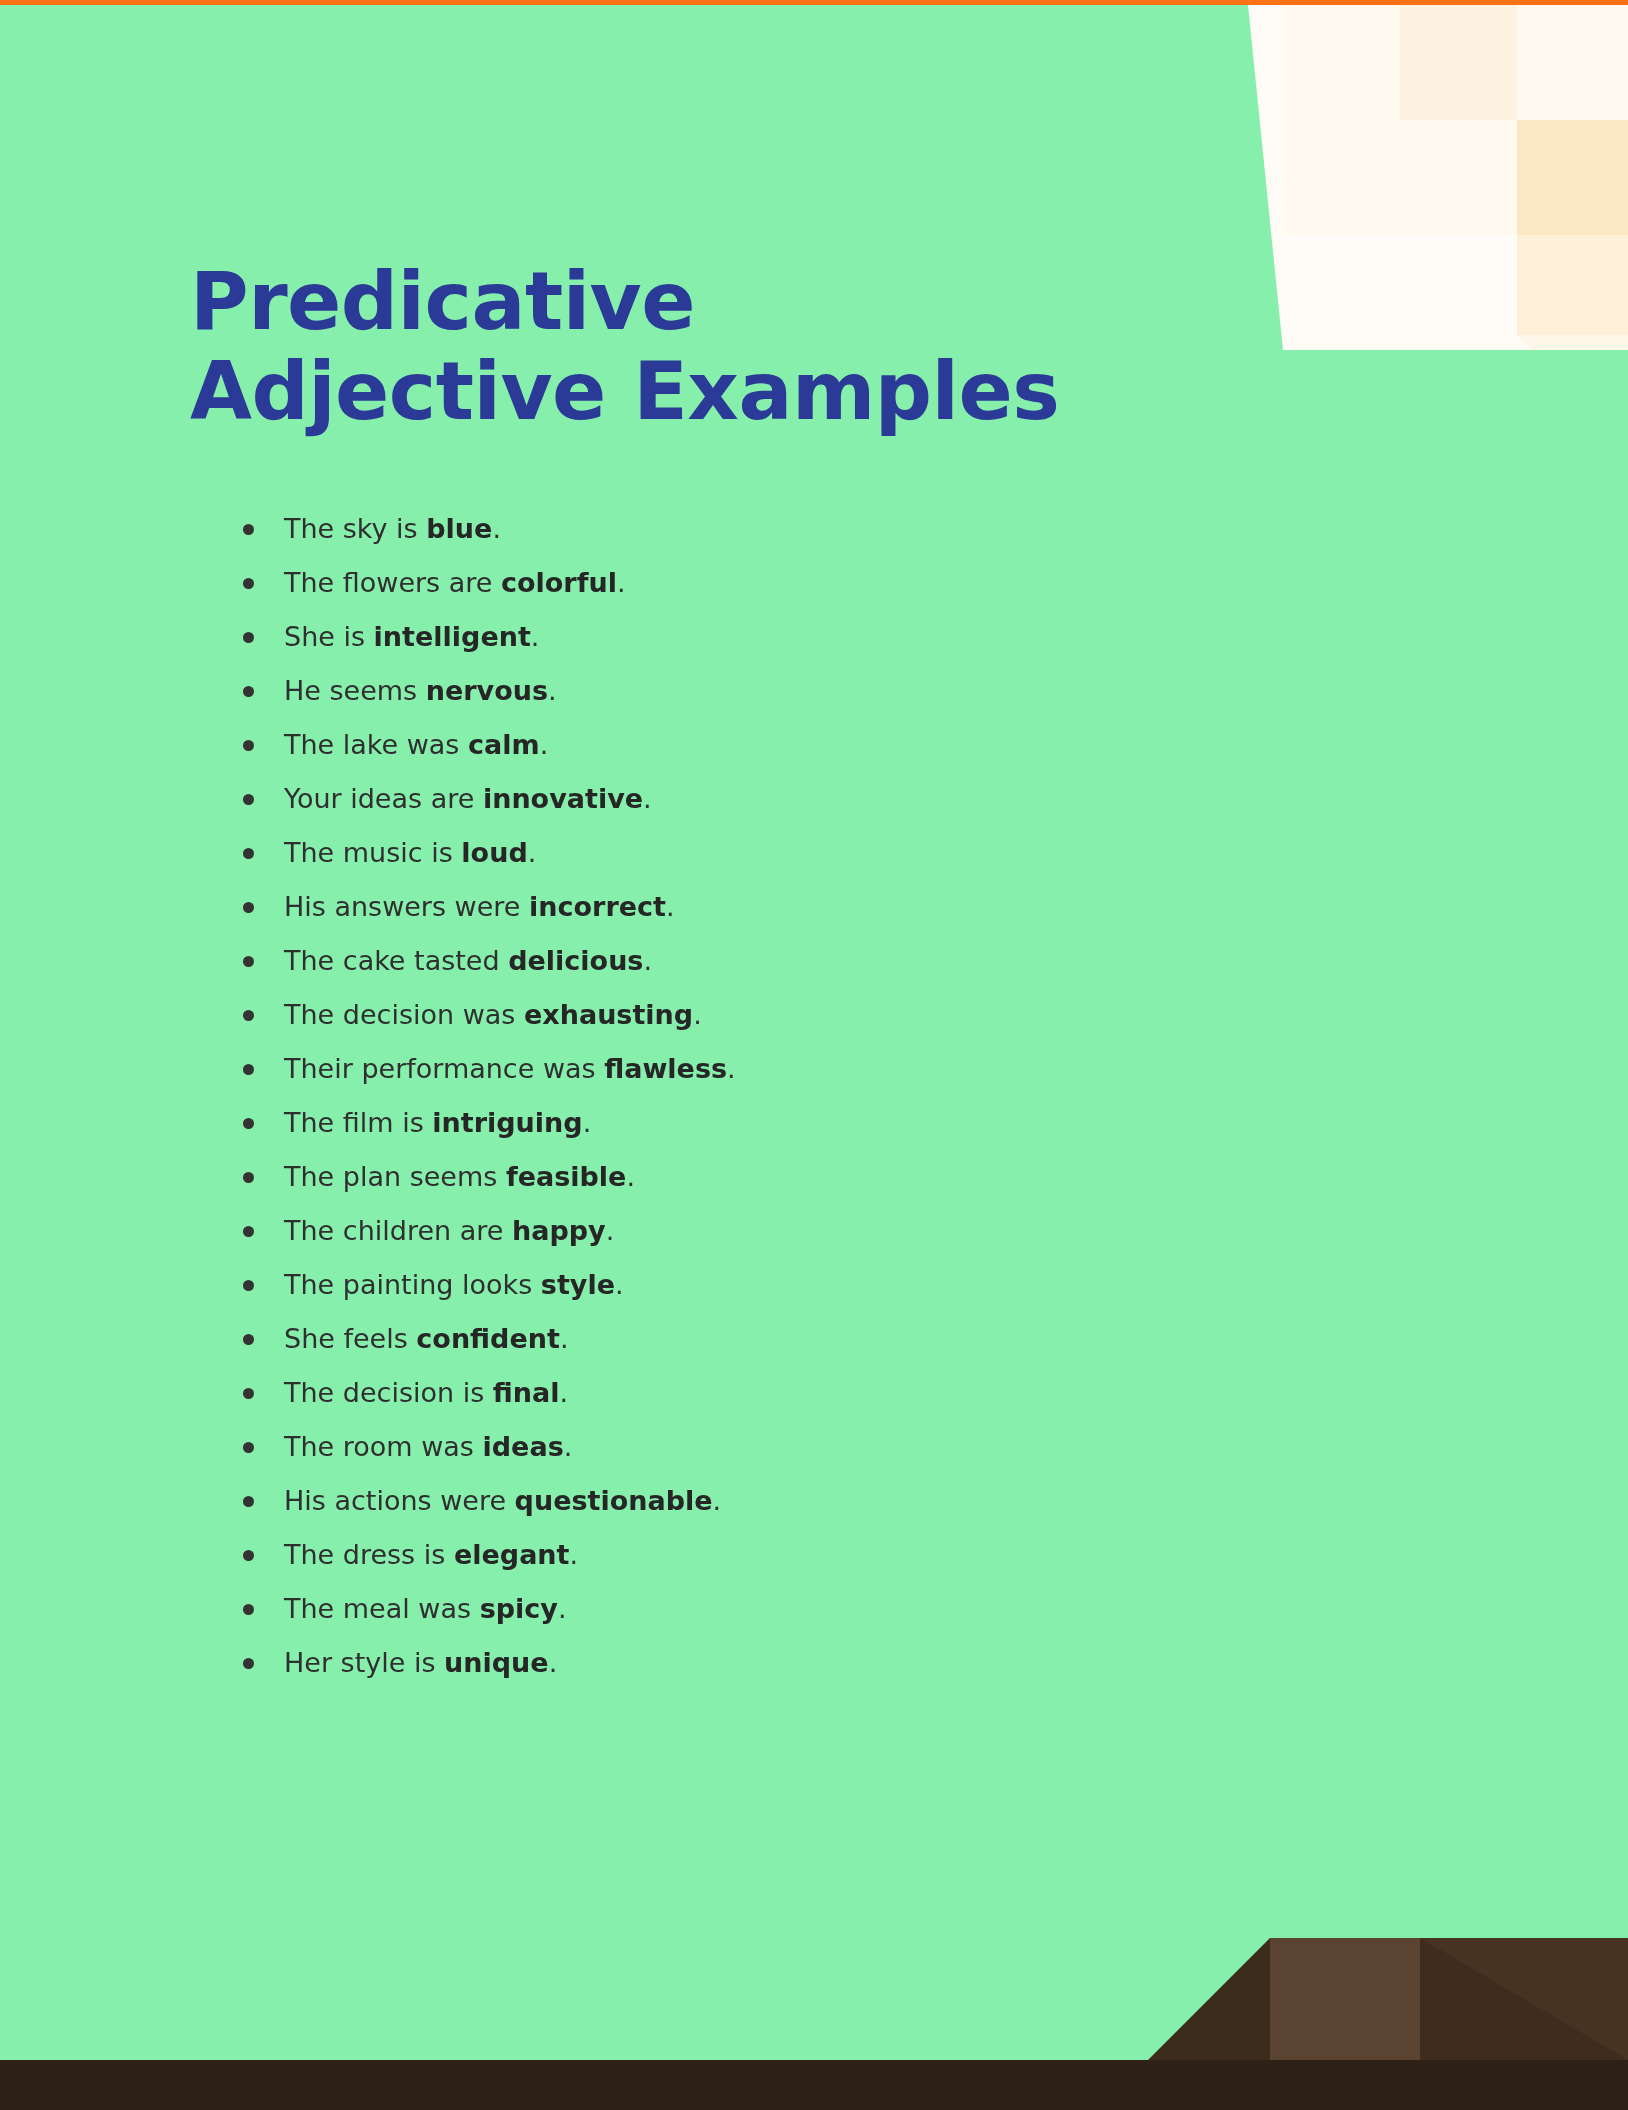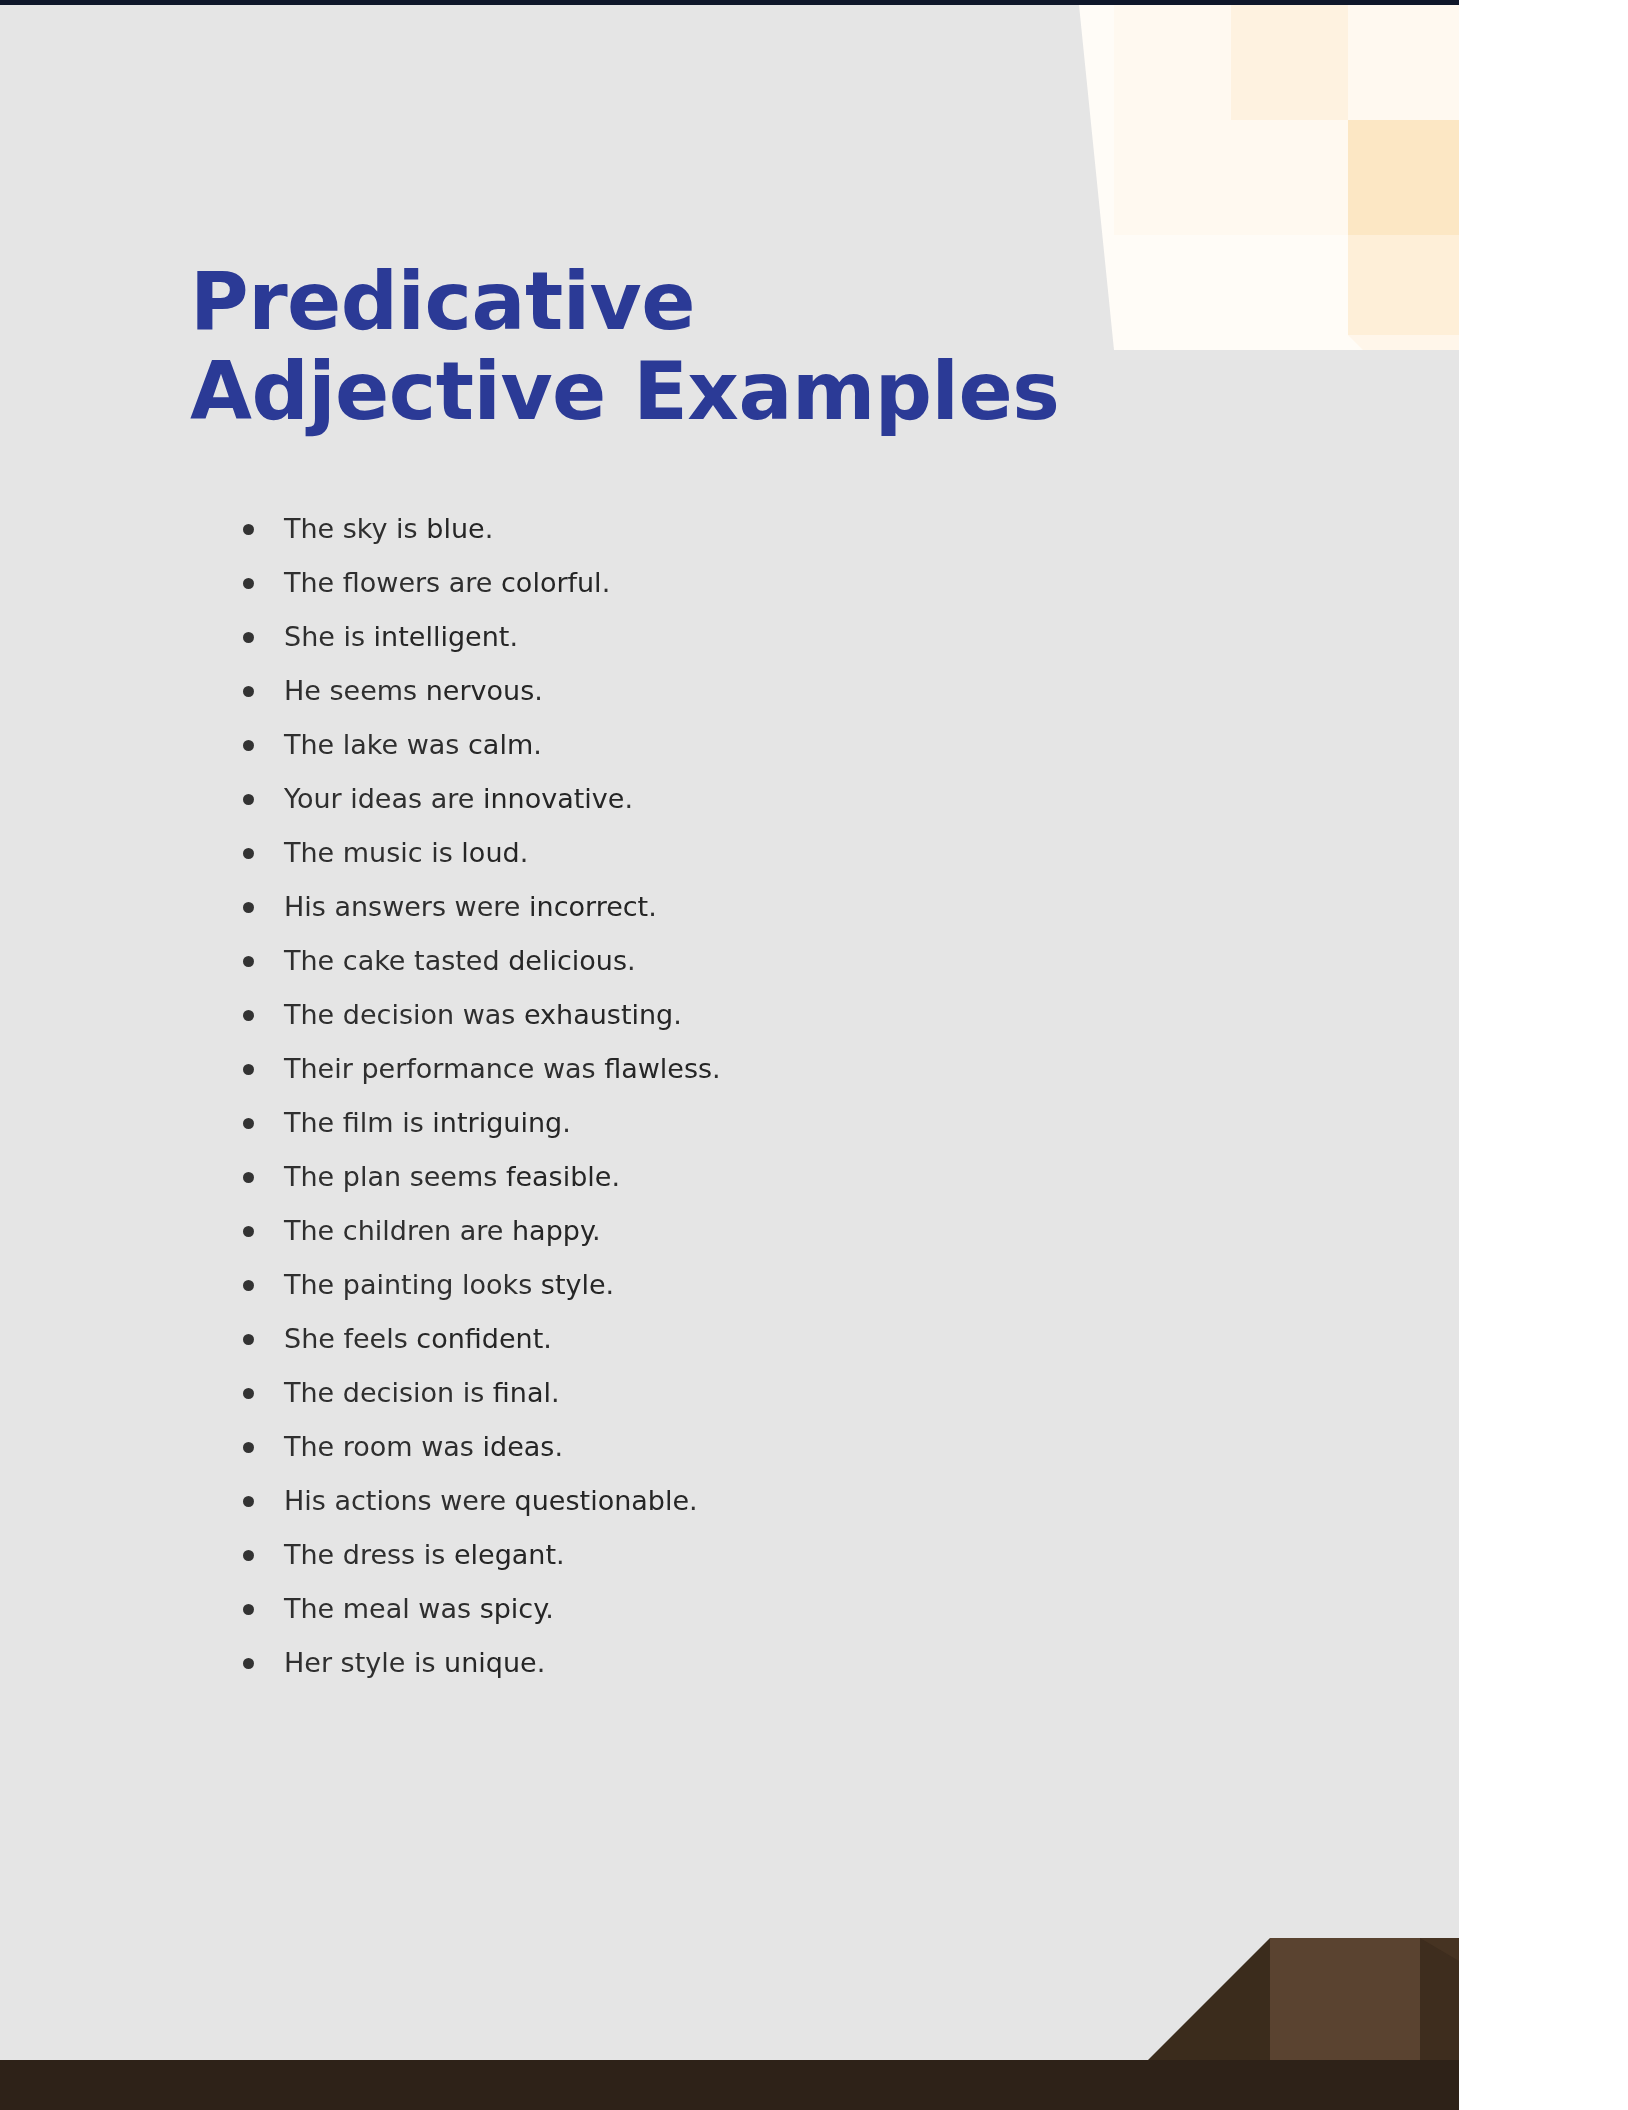--- a/index.html
+++ b/index.html
@@ -9,25 +9,25 @@
   body {
     width: 1628px;
     height: 2110px;
     background: #ffffff;
     font-family: "Liberation Sans", sans-serif;
     overflow: hidden;
   }
 
   .page {
     position: relative;
-    width: 1459px;
+    width: 1628px;
     height: 2110px;
-    background: #e5e5e5;
+    background: #86efac;
     box-sizing: border-box;
-    border-top: 5px solid #0f172a;
+    border-top: 5px solid #f97316;
     overflow: hidden;
   }
 
   
   .deco-top {
     position: absolute;
     top: 0;
     right: 0;
     width: 380px;
     height: 345px;
@@ -96,21 +96,21 @@
     left: 7px;
     top: 50%;
     width: 11px;
     height: 11px;
     margin-top: -5px;
     background: #333333;
     border-radius: 50%;
   }
 
   .list-item b {
-    font-weight: normal;
+    font-weight: bold;
     color: #262626;
   }
 </style>
 </head>
 <body>
 
 <div class="page">
 
   <div class="deco-top">
     <svg width="380" height="345" viewBox="0 0 380 345" xmlns="http://www.w3.org/2000/svg">

